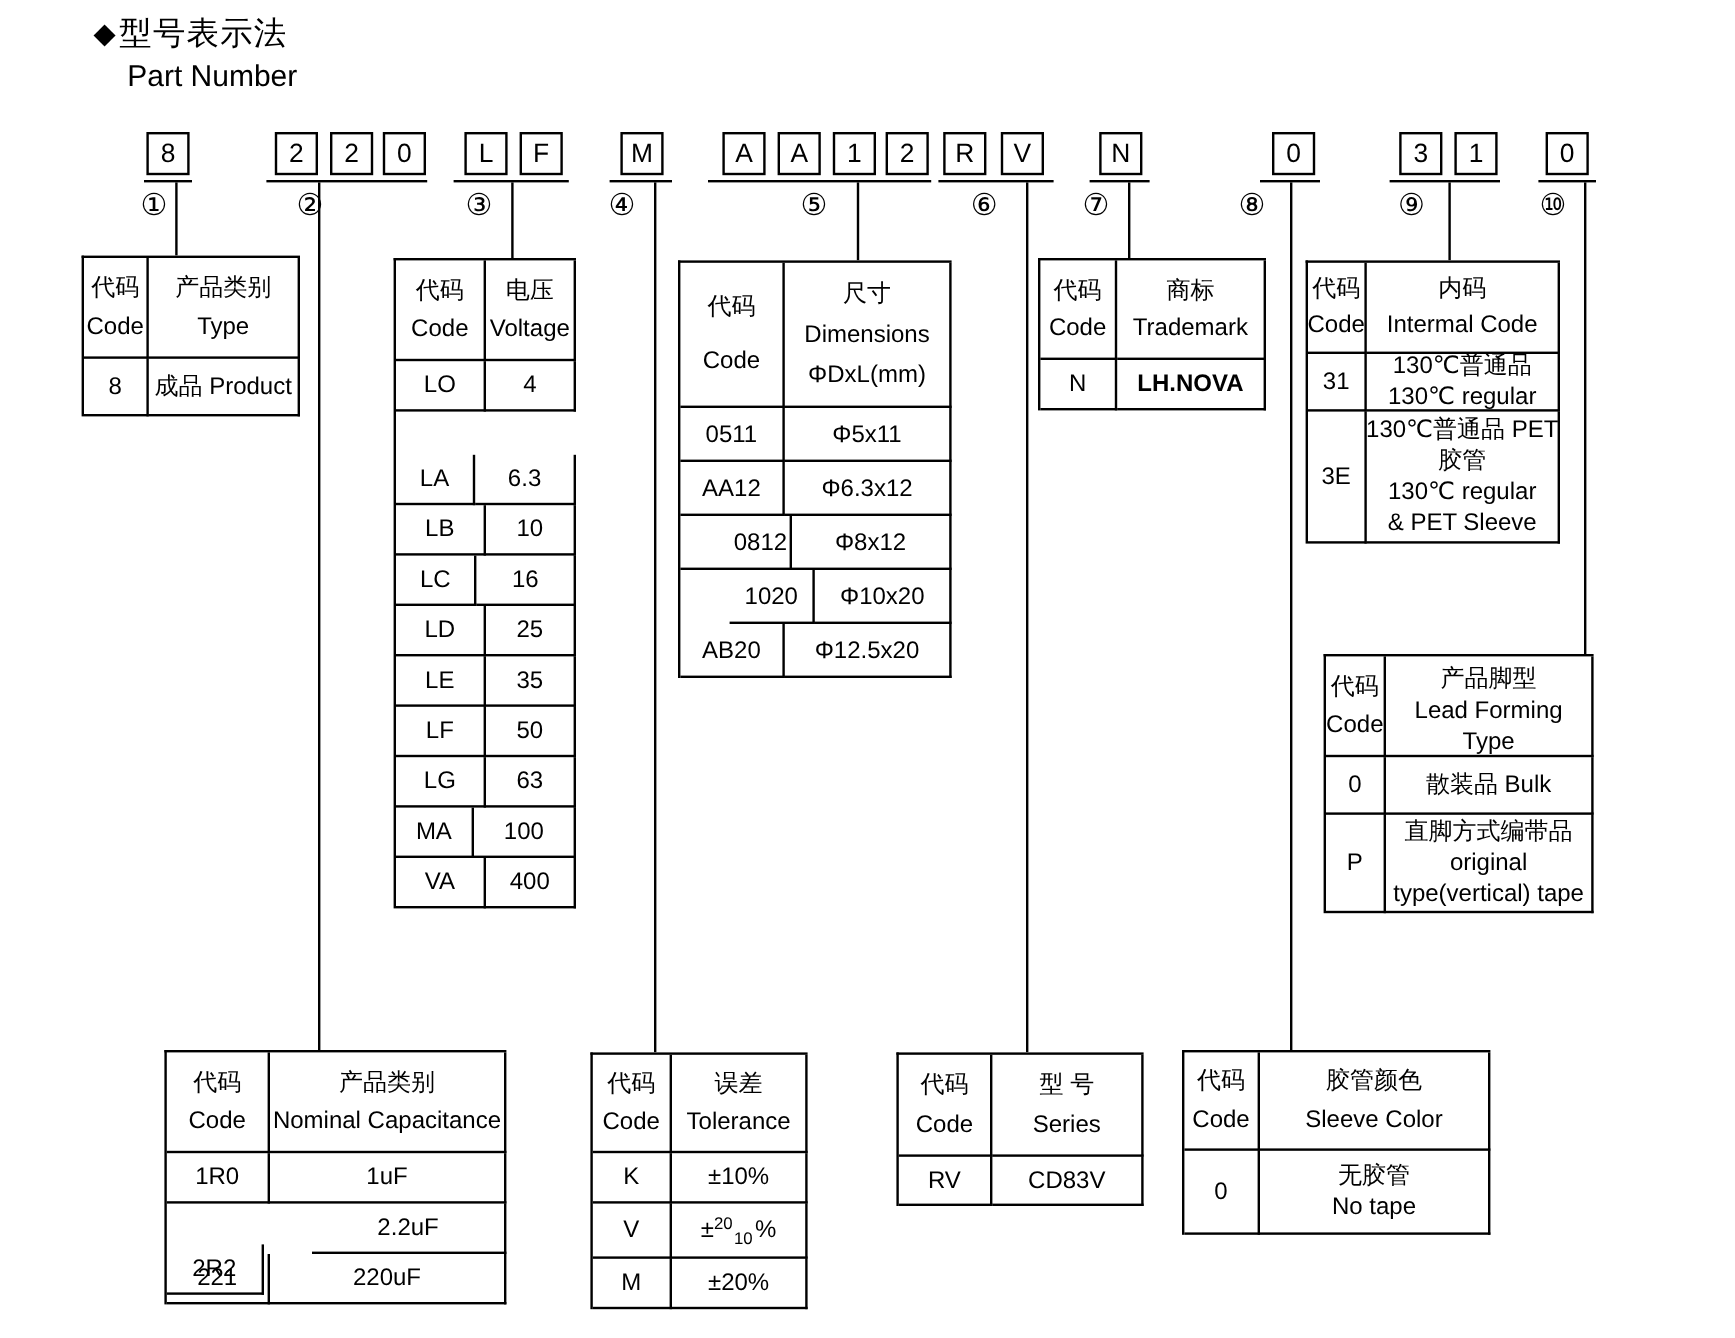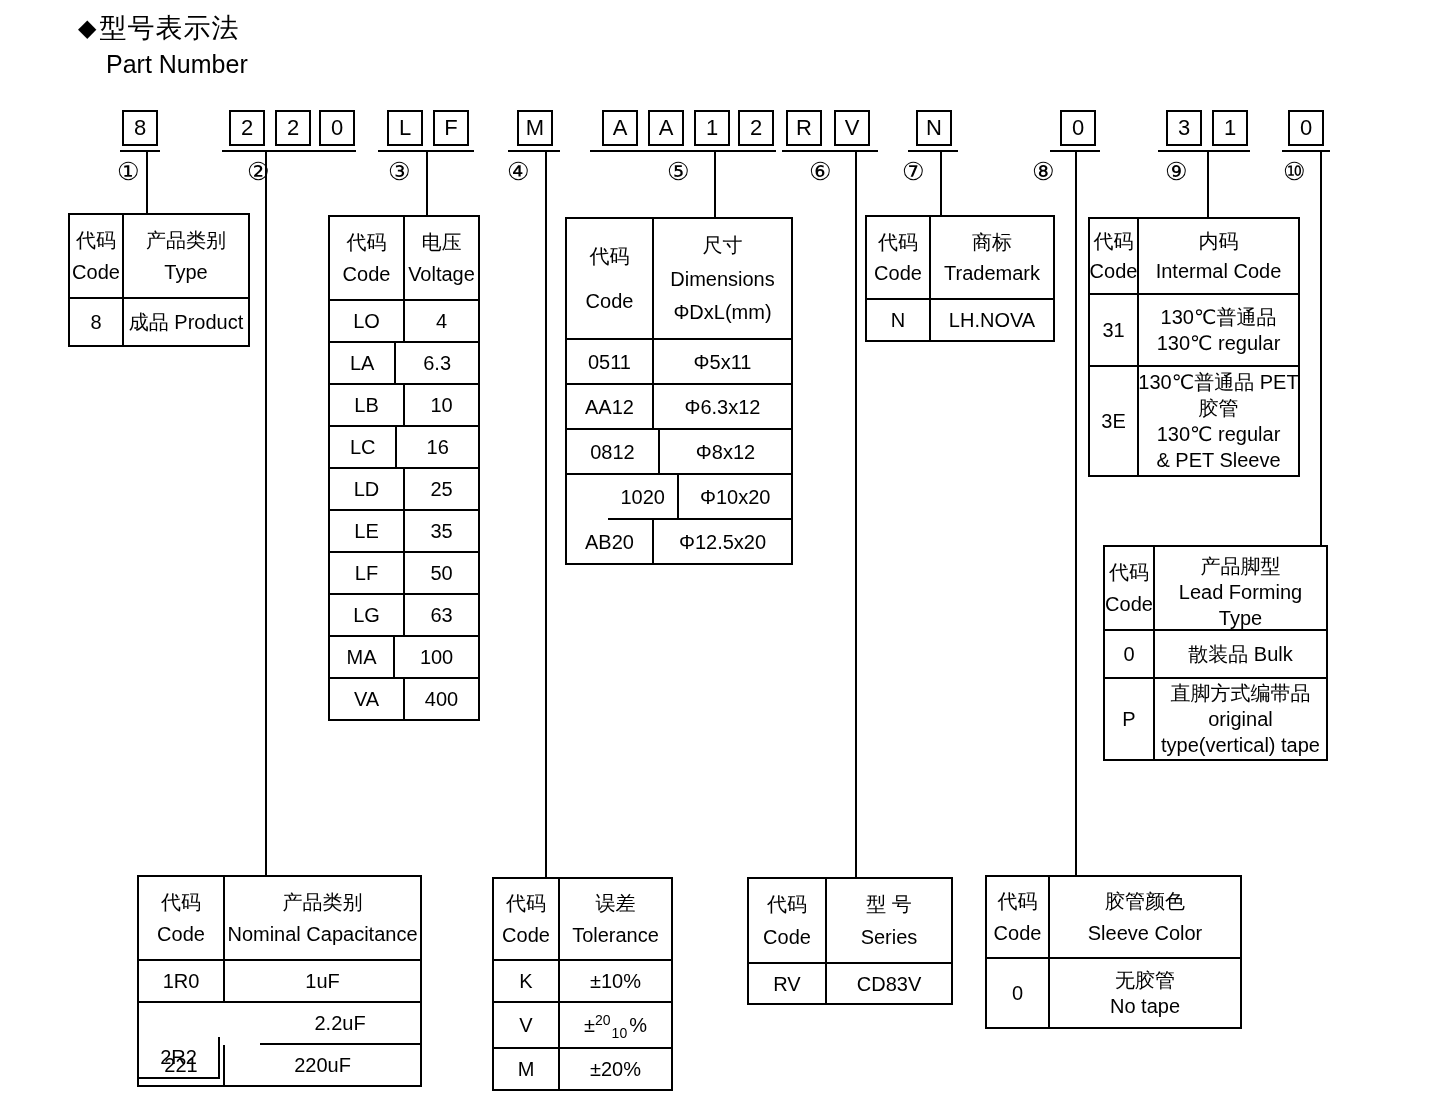--- a/index.html
+++ b/index.html
@@ -129,21 +129,21 @@
         </div>
       </div>
       <div class="tr" style="height: 42px;">
         <div class="td" style="width: 75px;">
           <div class="ln">LO</div>
         </div>
         <div class="td" style="width: 75px;">
           <div class="ln">4</div>
         </div>
       </div>
-      <div class="tr" style="height: 42px;">
+      <div class="tr" style="height: 42px; margin-top: 36px;">
         <div class="td" style="width: 75px;">
           <div class="ln">LA</div>
         </div>
         <div class="td" style="width: 95px;">
           <div class="ln">6.3</div>
         </div>
       </div>
       <div class="tr" style="height: 42px;">
         <div class="td" style="width: 75px;">
           <div class="ln">LB</div>
@@ -231,21 +231,21 @@
       </div>
       <div class="tr" style="height: 45px;">
         <div class="td" style="width: 87px;">
           <div class="ln">AA12</div>
         </div>
         <div class="td" style="width: 139px;">
           <div class="ln">Φ6.3x12</div>
         </div>
       </div>
       <div class="tr" style="height: 45px;">
-        <div class="td" style="width: 97px;">
+        <div class="td" style="width: 97px; align-items: flex-end;">
           <div class="ln">0812</div>
         </div>
         <div class="td" style="width: 139px;">
           <div class="ln">Φ8x12</div>
         </div>
       </div>
       <div class="tr" style="height: 45px; padding-left: 41px;">
         <div class="td" style="width: 87px;">
           <div class="ln">1020</div>
         </div>
@@ -270,37 +270,37 @@
         </div>
         <div class="td" style="width: 124px;">
           <div class="ln">商标</div>
           <div class="ln">Trademark</div>
         </div>
       </div>
       <div class="tr" style="height: 42px;">
         <div class="td" style="width: 64px;">
           <div class="ln">N</div>
         </div>
-        <div class="td" style="width: 124px;">
+        <div class="td" style="width: 124px; font-weight: bold;">
           <div class="ln">LH.NOVA</div>
         </div>
       </div>
     </div>
   <div class="tbl" style="left: 1088px; top: 217px; width: 212px;">
       <div class="tr head" style="height: 76px;">
         <div class="td" style="width: 49px;">
           <div class="ln">代码</div>
           <div class="ln">Code</div>
         </div>
         <div class="td" style="width: 161px;">
           <div class="ln">内码</div>
           <div class="ln">Intermal Code</div>
         </div>
       </div>
-      <div class="tr" style="height: 72px;">
+      <div class="tr" style="height: 48px;">
         <div class="td" style="width: 49px;">
           <div class="ln">31</div>
         </div>
         <div class="td" style="width: 161px;">
           <div class="ln">130℃普通品</div>
           <div class="ln">130℃ regular</div>
         </div>
       </div>
       <div class="tr" style="height: 110px;">
         <div class="td" style="width: 49px;">

